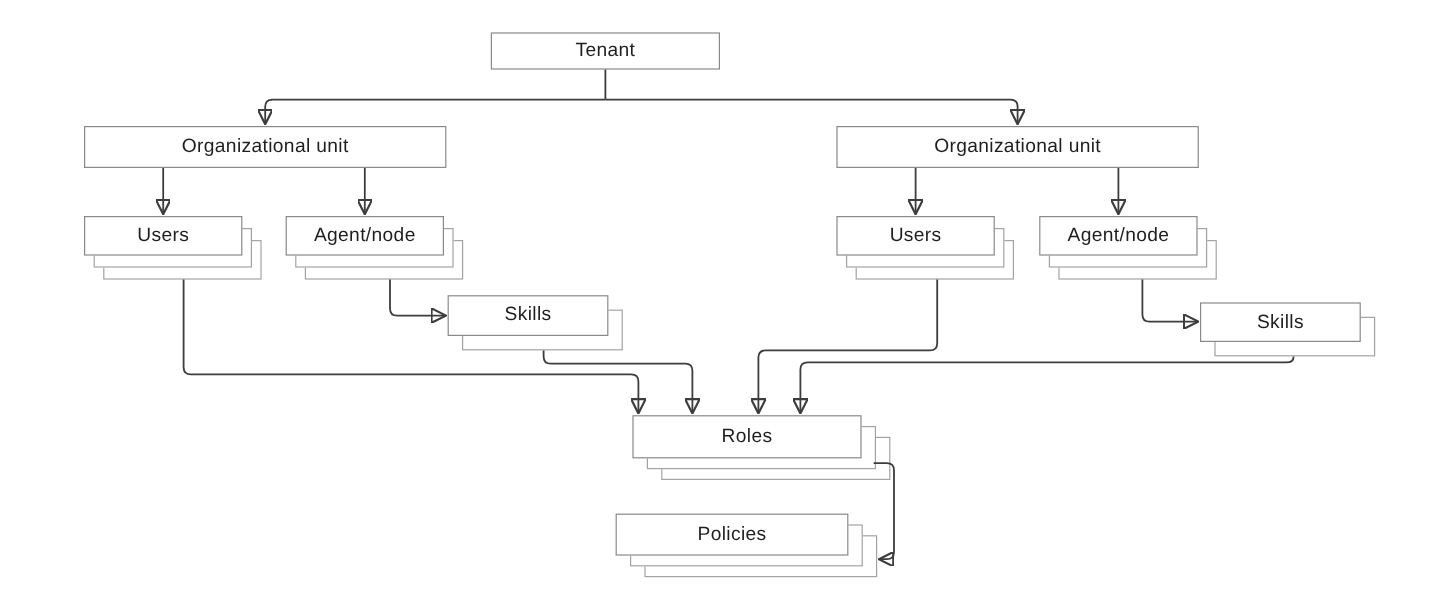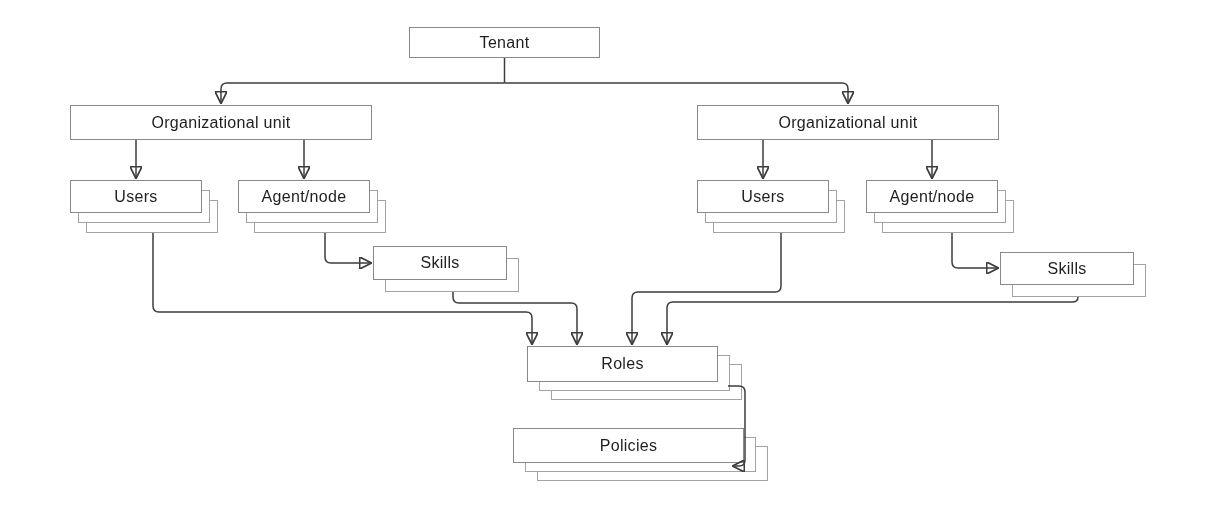--- a/index.html
+++ b/index.html
@@ -127,21 +127,21 @@
   </div>
 
   <div class="node" style="left:513px; top:346px; width:191px; height:36px;margin-left:14px;">
     <div class="shadow" style="left:24px; top:18px;"></div>
     <div class="shadow" style="left:12px; top:9px;"></div>
     <div class="box">
       <span class="label">Roles</span>
     </div>
   </div>
 
-  <div class="node" style="left:513px; top:428px; width:231px; height:35px;">
+  <div class="node" style="left:513px; top:428px; width:194px; height:35px;">
     <div class="shadow" style="left:24px; top:18px;"></div>
     <div class="shadow" style="left:12px; top:9px;"></div>
     <div class="box">
       <span class="label">Policies</span>
     </div>
   </div>
 
   <svg class="wires" width="1208" height="513" viewBox="0 0 1208 513">
     <defs>
       <marker id="arrow" viewBox="0 0 10 10" refX="9.5" refY="5" markerWidth="9" markerHeight="8" orient="auto">

